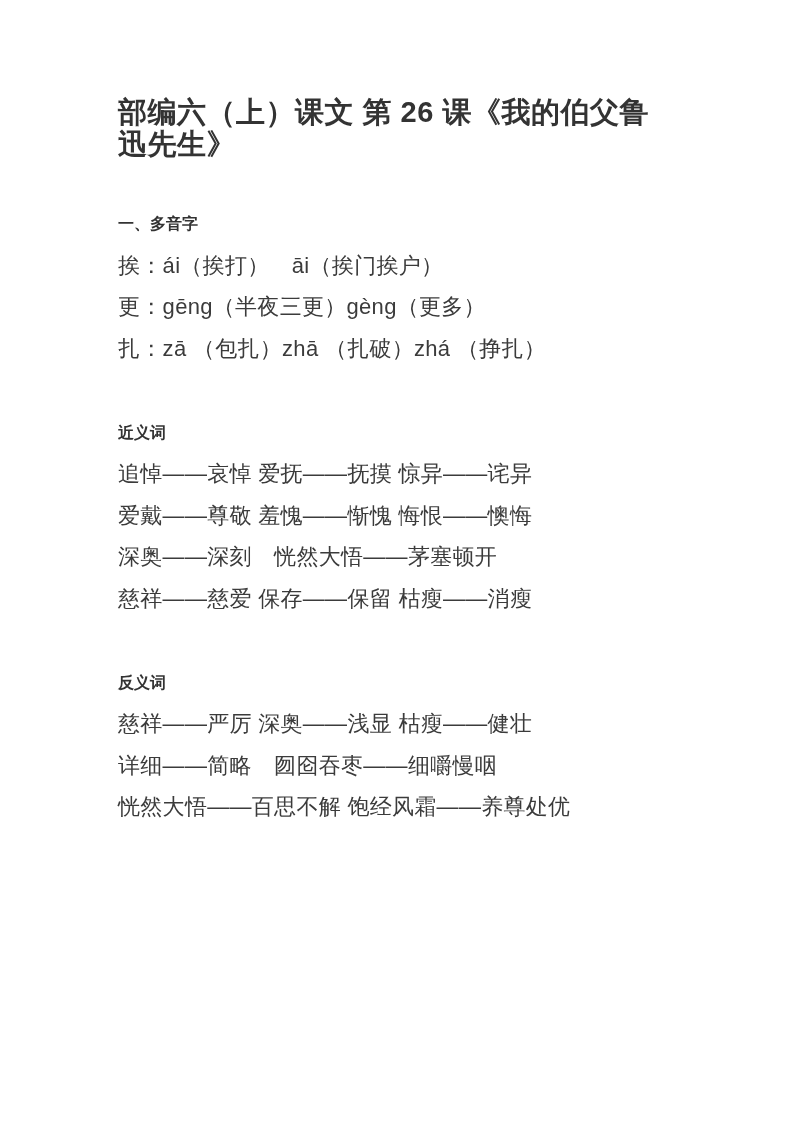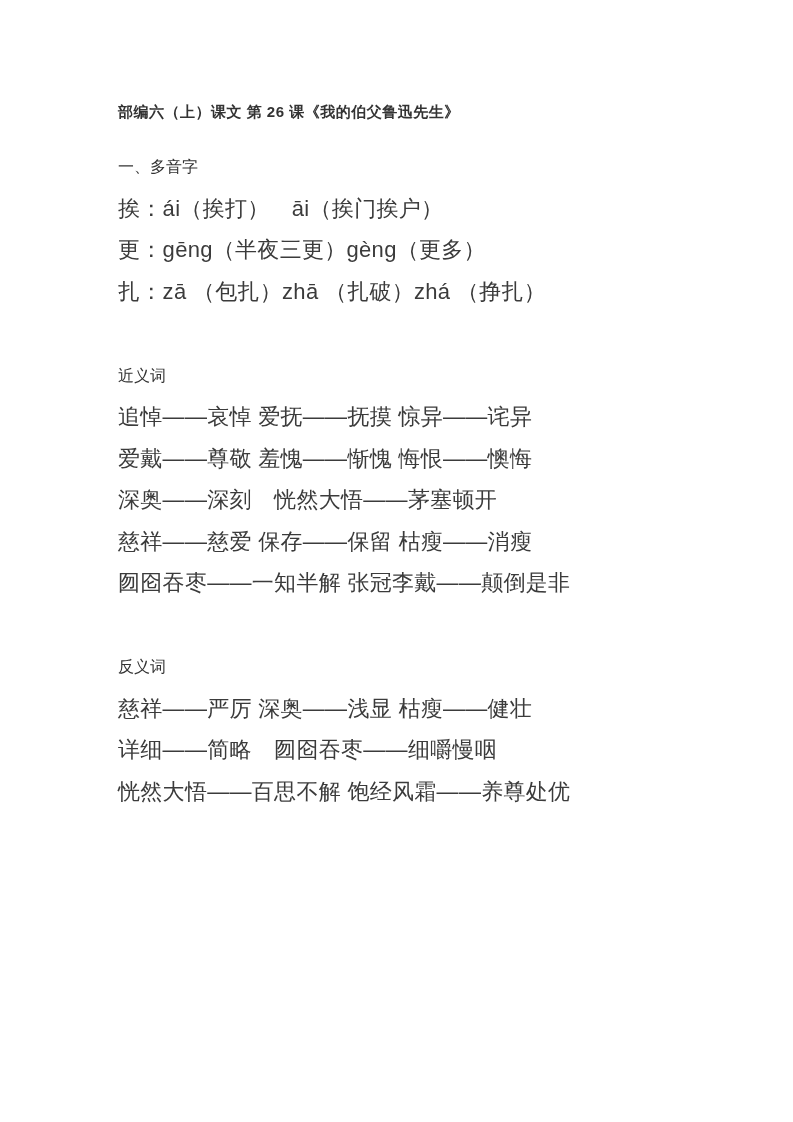--- a/index.html
+++ b/index.html
@@ -15,35 +15,35 @@
     margin: 0 auto;
     background: #ffffff;
     box-sizing: border-box;
     padding: 96px 118px 0 118px;
     font-family: "Liberation Sans", "DejaVu Sans", sans-serif;
     color: #3b3b3b;
     overflow: hidden;
   }
   .doc-title {
     margin: 0;
-    font-size: 15px;
+    font-size: 29px;
     font-weight: 700;
     line-height: 32px;
     letter-spacing: 0.5px;
     white-space: pre-wrap;
     color: #333333;
   }
   .sec {
     margin: 0;
     padding: 0;
   }
   .sec-heading {
-    margin: 28px 0 0 0;
+    margin: 53px 0 0 0;
     font-size: 16px;
-    font-weight: 400;
+    font-weight: 700;
     line-height: 22px;
     color: #333333;
   }
   .sec + .sec .sec-heading {
     margin-top: 62px;
   }
   .line {
     margin: 19.5px 0 0 0;
     font-size: 22px;
     font-weight: 400;
@@ -65,21 +65,20 @@
     <p class="line">更：gēng（半夜三更）gèng（更多）</p>
     <p class="line">扎：zā （包扎）zhā （扎破）zhá （挣扎）</p>
   </section>
 
   <section class="sec">
     <h2 class="sec-heading">近义词</h2>
     <p class="line">追悼——哀悼 爱抚——抚摸 惊异——诧异</p>
     <p class="line">爱戴——尊敬 羞愧——惭愧 悔恨——懊悔</p>
     <p class="line">深奥——深刻　恍然大悟——茅塞顿开</p>
     <p class="line">慈祥——慈爱 保存——保留 枯瘦——消瘦</p>
-    <p class="line">囫囵吞枣——一知半解 张冠李戴——颠倒是非</p>
   </section>
 
   <section class="sec">
     <h2 class="sec-heading">反义词</h2>
     <p class="line">慈祥——严厉 深奥——浅显 枯瘦——健壮</p>
     <p class="line">详细——简略　囫囵吞枣——细嚼慢咽</p>
     <p class="line">恍然大悟——百思不解 饱经风霜——养尊处优</p>
   </section>
 
 </div>

